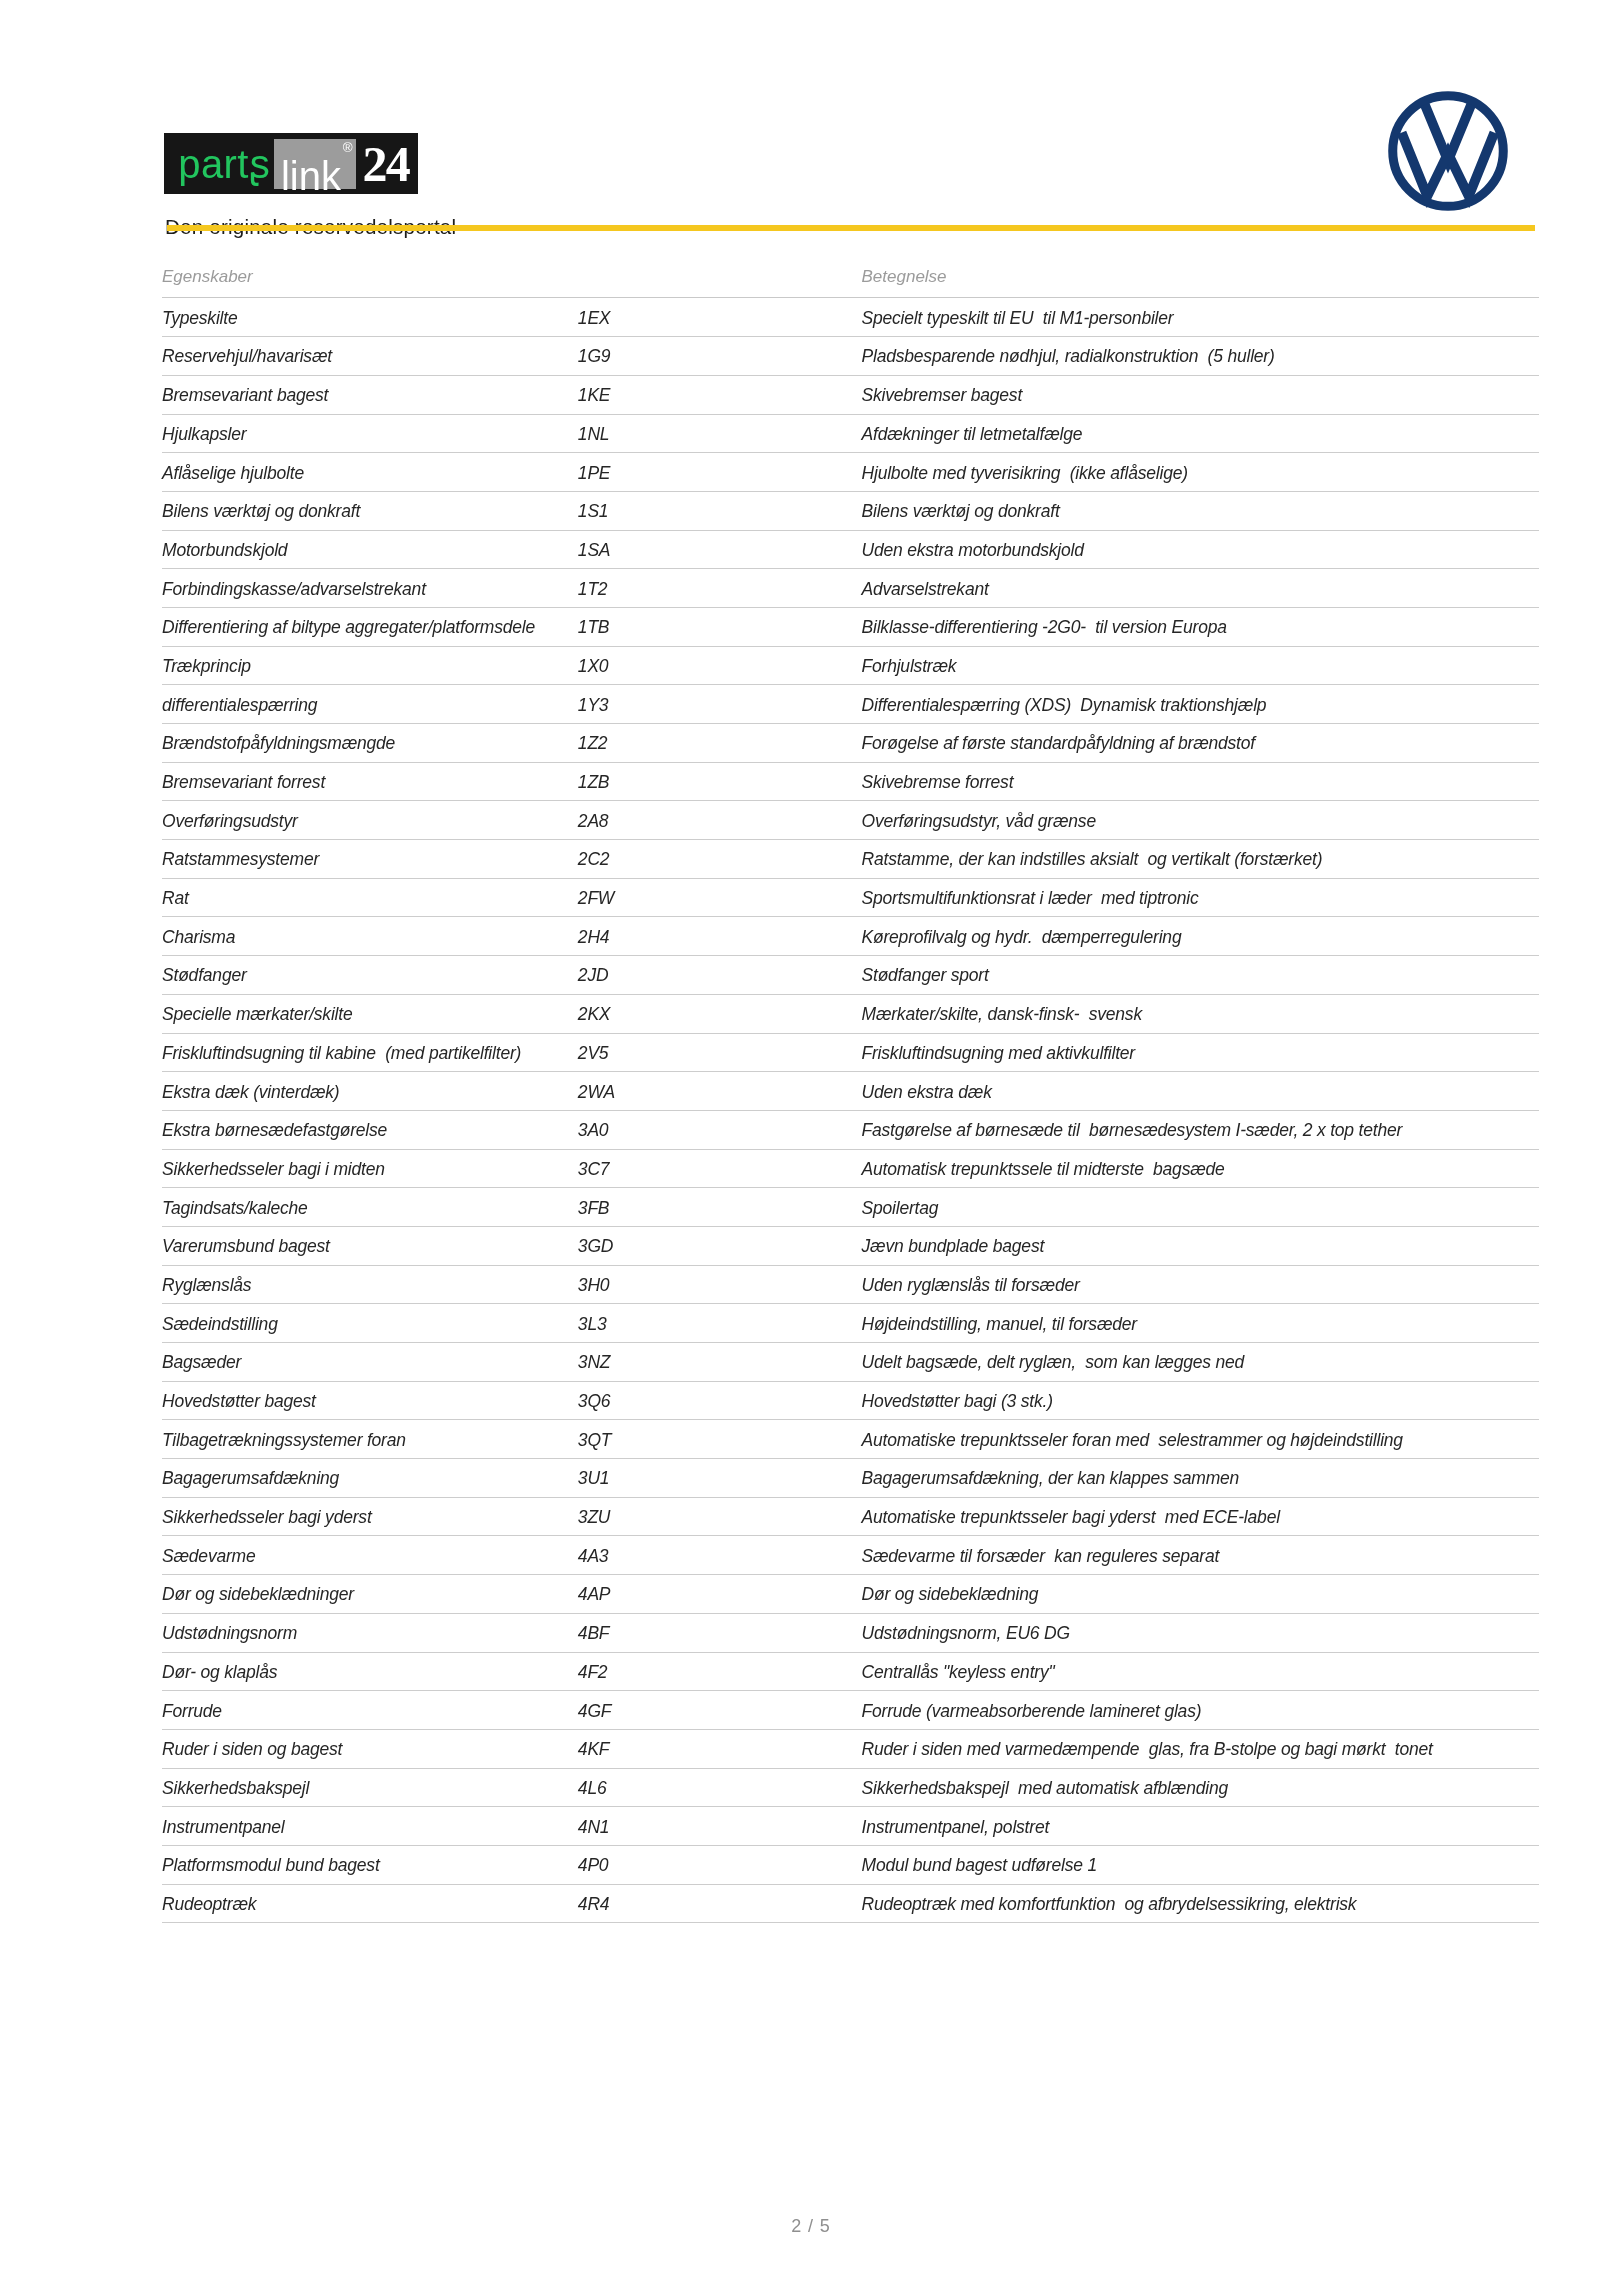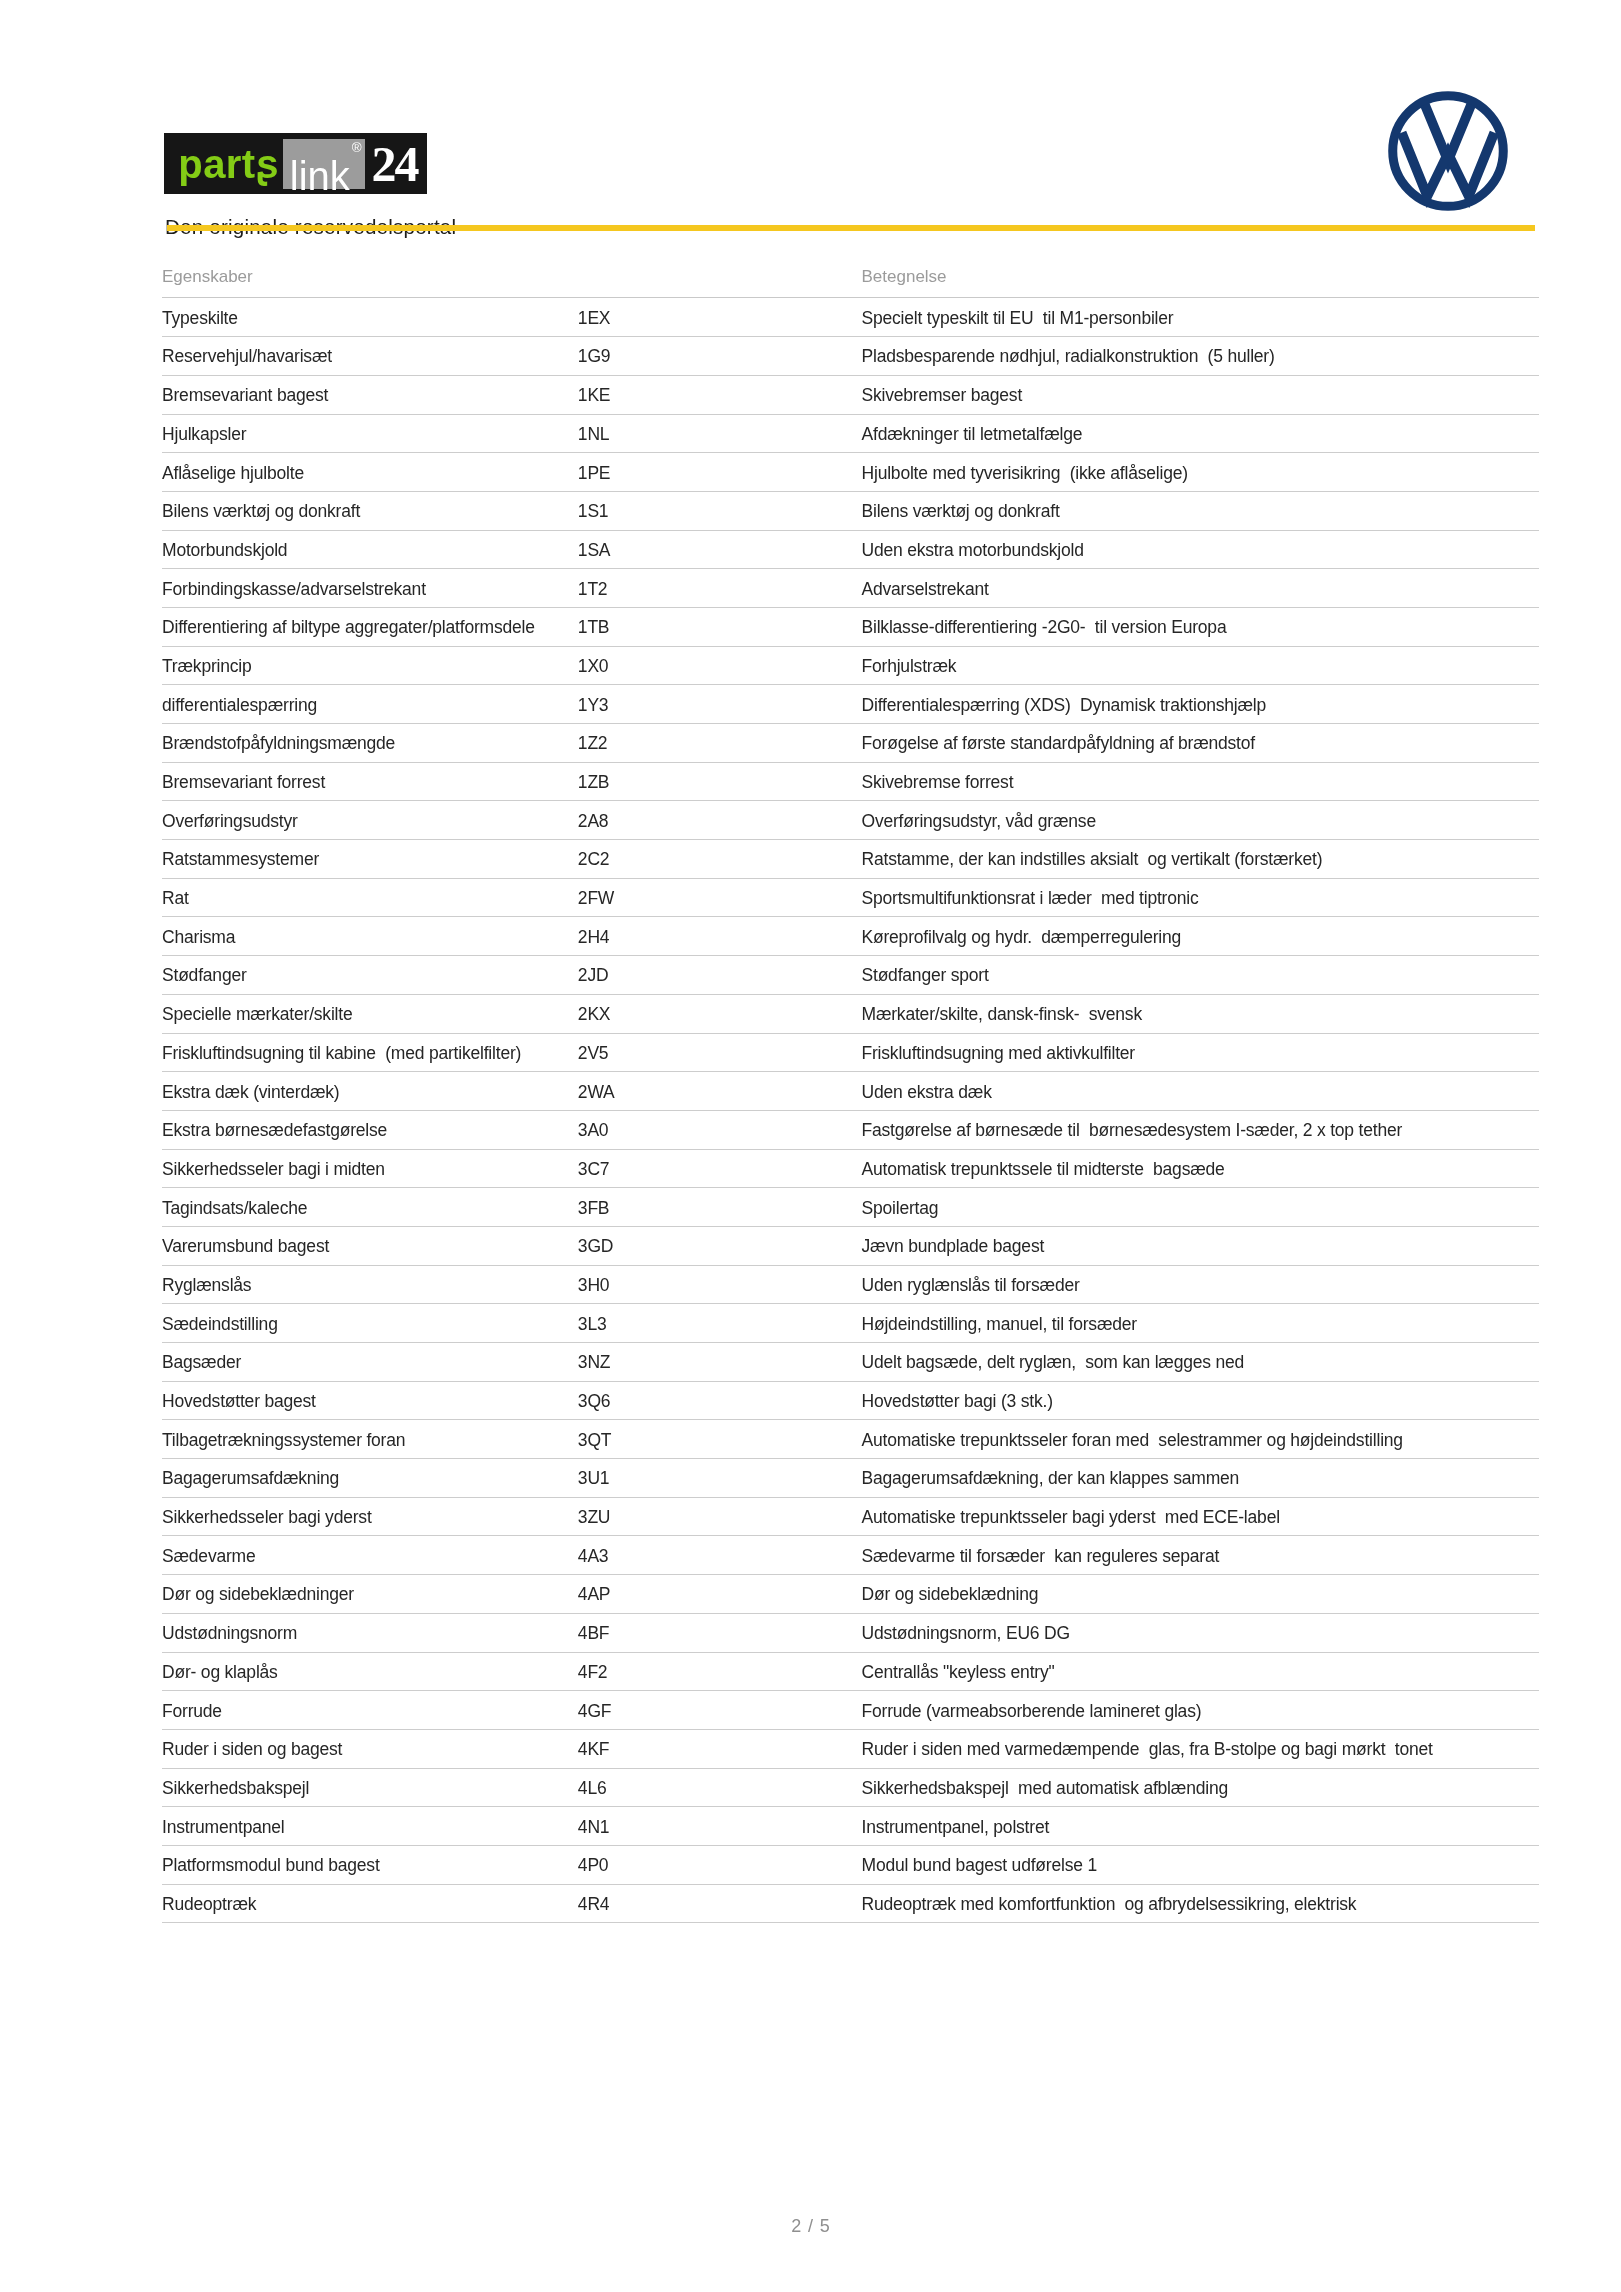--- a/index.html
+++ b/index.html
@@ -22,23 +22,23 @@
     position: absolute;
     left: 164px;
     top: 133px;
     height: 61px;
     background: #161616;
     display: inline-flex;
     align-items: center;
     padding: 0 9px 0 14.3px;
   }
   .pl-part, .pl-s {
-    color: #84cc16;
+    color: #22c55e;
     font-size: 40px;
-    font-weight: 700;
+    font-weight: 400;
     letter-spacing: 0.4px;
     line-height: 1;
   }
   .pl-s { margin-left: 0.9px; }
   .pl-link-panel {
     background: #9c9c9c;
     height: 50px;
     display: inline-flex;
     align-items: center;
     margin-left: 3.6px;
@@ -95,20 +95,21 @@
   .attr-table-wrap {
     position: absolute;
     left: 162px;
     top: 265px;
     width: 1377px;
   }
   table.attr-table {
     width: 100%;
     border-collapse: collapse;
     table-layout: fixed;
+    font-style: italic;
   }
   table.attr-table col.c-prop { width: 30.2%; }
   table.attr-table col.c-code { width: 20.6%; }
   table.attr-table col.c-desc { width: 49.2%; }
   table.attr-table th {
     text-align: left;
     font-weight: 400;
     font-size: 17px;
     color: #9b9b9b;
     padding: 1.8px 0 10.7px 0;

